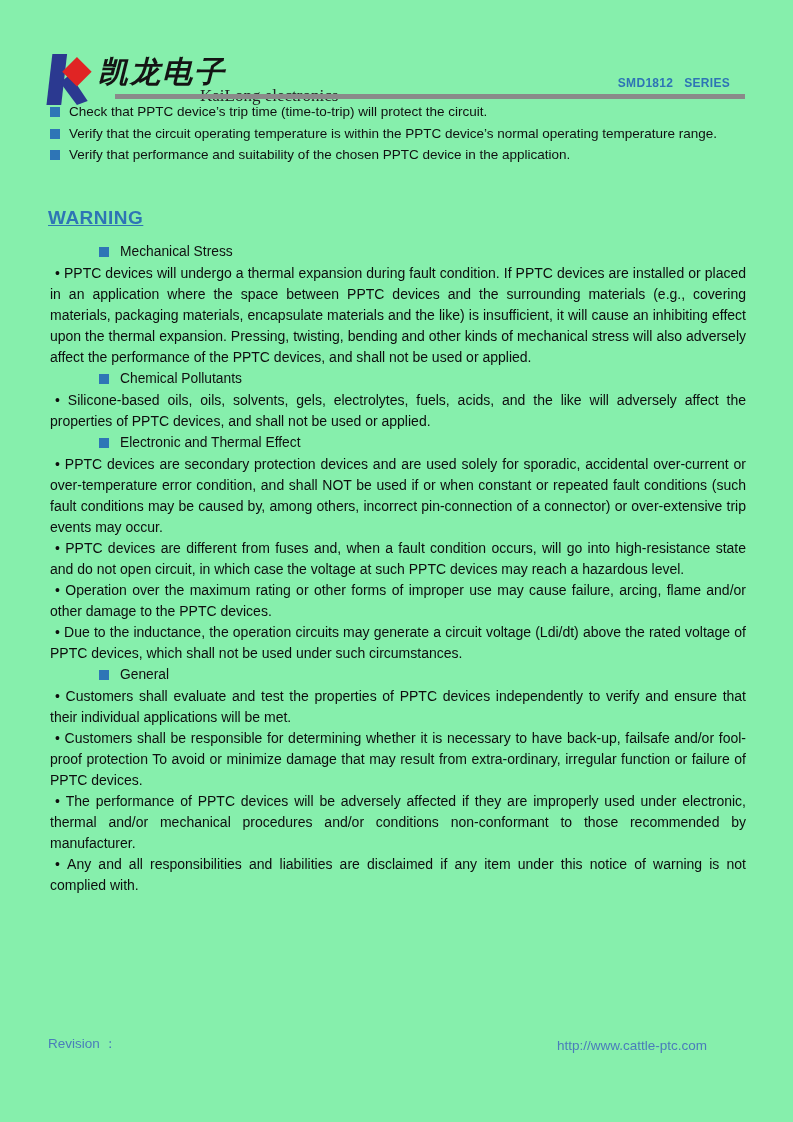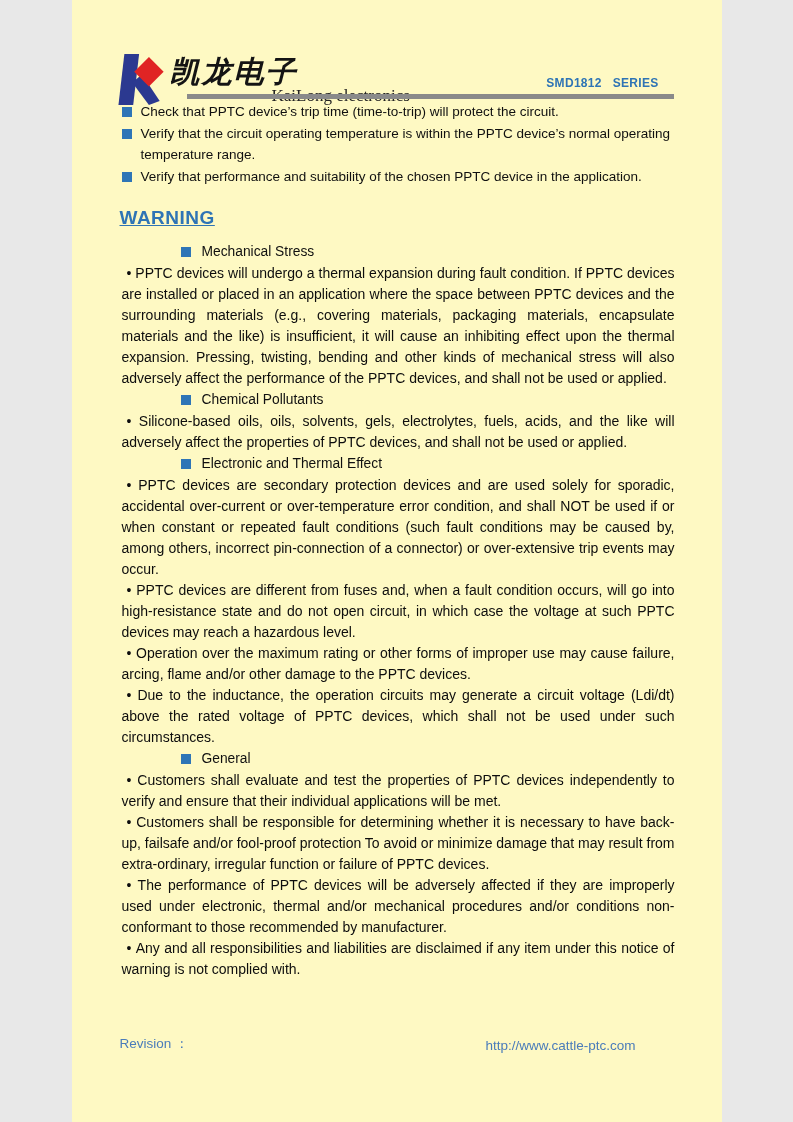--- a/index.html
+++ b/index.html
@@ -1,21 +1,21 @@
 <!DOCTYPE html>
 <html><head>
 <meta charset="utf-8">
 <style>
   * { margin:0; padding:0; box-sizing:border-box; }
   html,body { background:#e8e8e8; }
   .page {
     position:relative;
-    width:650px; height:1122px;
+    width:793px; height:1122px;
     margin:0 auto;
-    background:#fef9c3;
+    background:#86efac;
     font-family:"Liberation Sans", sans-serif;
     color:#111111;
     overflow:hidden;
   }
 
   
   .logo-wrap { position:absolute; top:52px; left:46px; width:52px; height:55px; }
   .brand-cn {
     position:absolute; top:52px; left:98px;
     font-family:"DejaVu Serif","Liberation Serif",serif;
@@ -41,21 +41,21 @@
   .checklist { position:absolute; top:101px; left:50px; right:24px; }
   .check-item { display:flex; align-items:flex-start; min-height:21.5px; font-size:13.5px; line-height:21.5px; color:#101010; }
   .sq { flex:0 0 auto; width:10px; height:10px; background:#2E75B6; margin:6px 9px 0 0; }
 
   
   .warning-title {
     position:absolute; top:207px; left:48px;
     font-size:19px; font-weight:bold; color:#2E74B5; letter-spacing:0.5px;text-decoration:underline;
   }
   .content { position:absolute; top:241px; left:50px; right:47px; }
-  .sec-heading { display:flex; align-items:flex-start; min-height:22px; font-size:13.8px; line-height:22px; color:#101010; margin-left:15px;padding-left:44px; }
+  .sec-heading { display:flex; align-items:flex-start; min-height:22px; font-size:13.8px; line-height:22px; color:#101010; margin-left:5px;padding-left:44px; }
   .sec-heading .sq { margin-top:6px; margin-right:11px; }
   .bullet-para {
     font-size:14px; line-height:21px; text-align:justify;
     color:#0d0d0d; text-indent:5px;
   }
   .bullet-para::before { content:"\2022\00a0"; }
 
   
   .footer {
     position:absolute; top:1035px; left:48px; right:86px;

